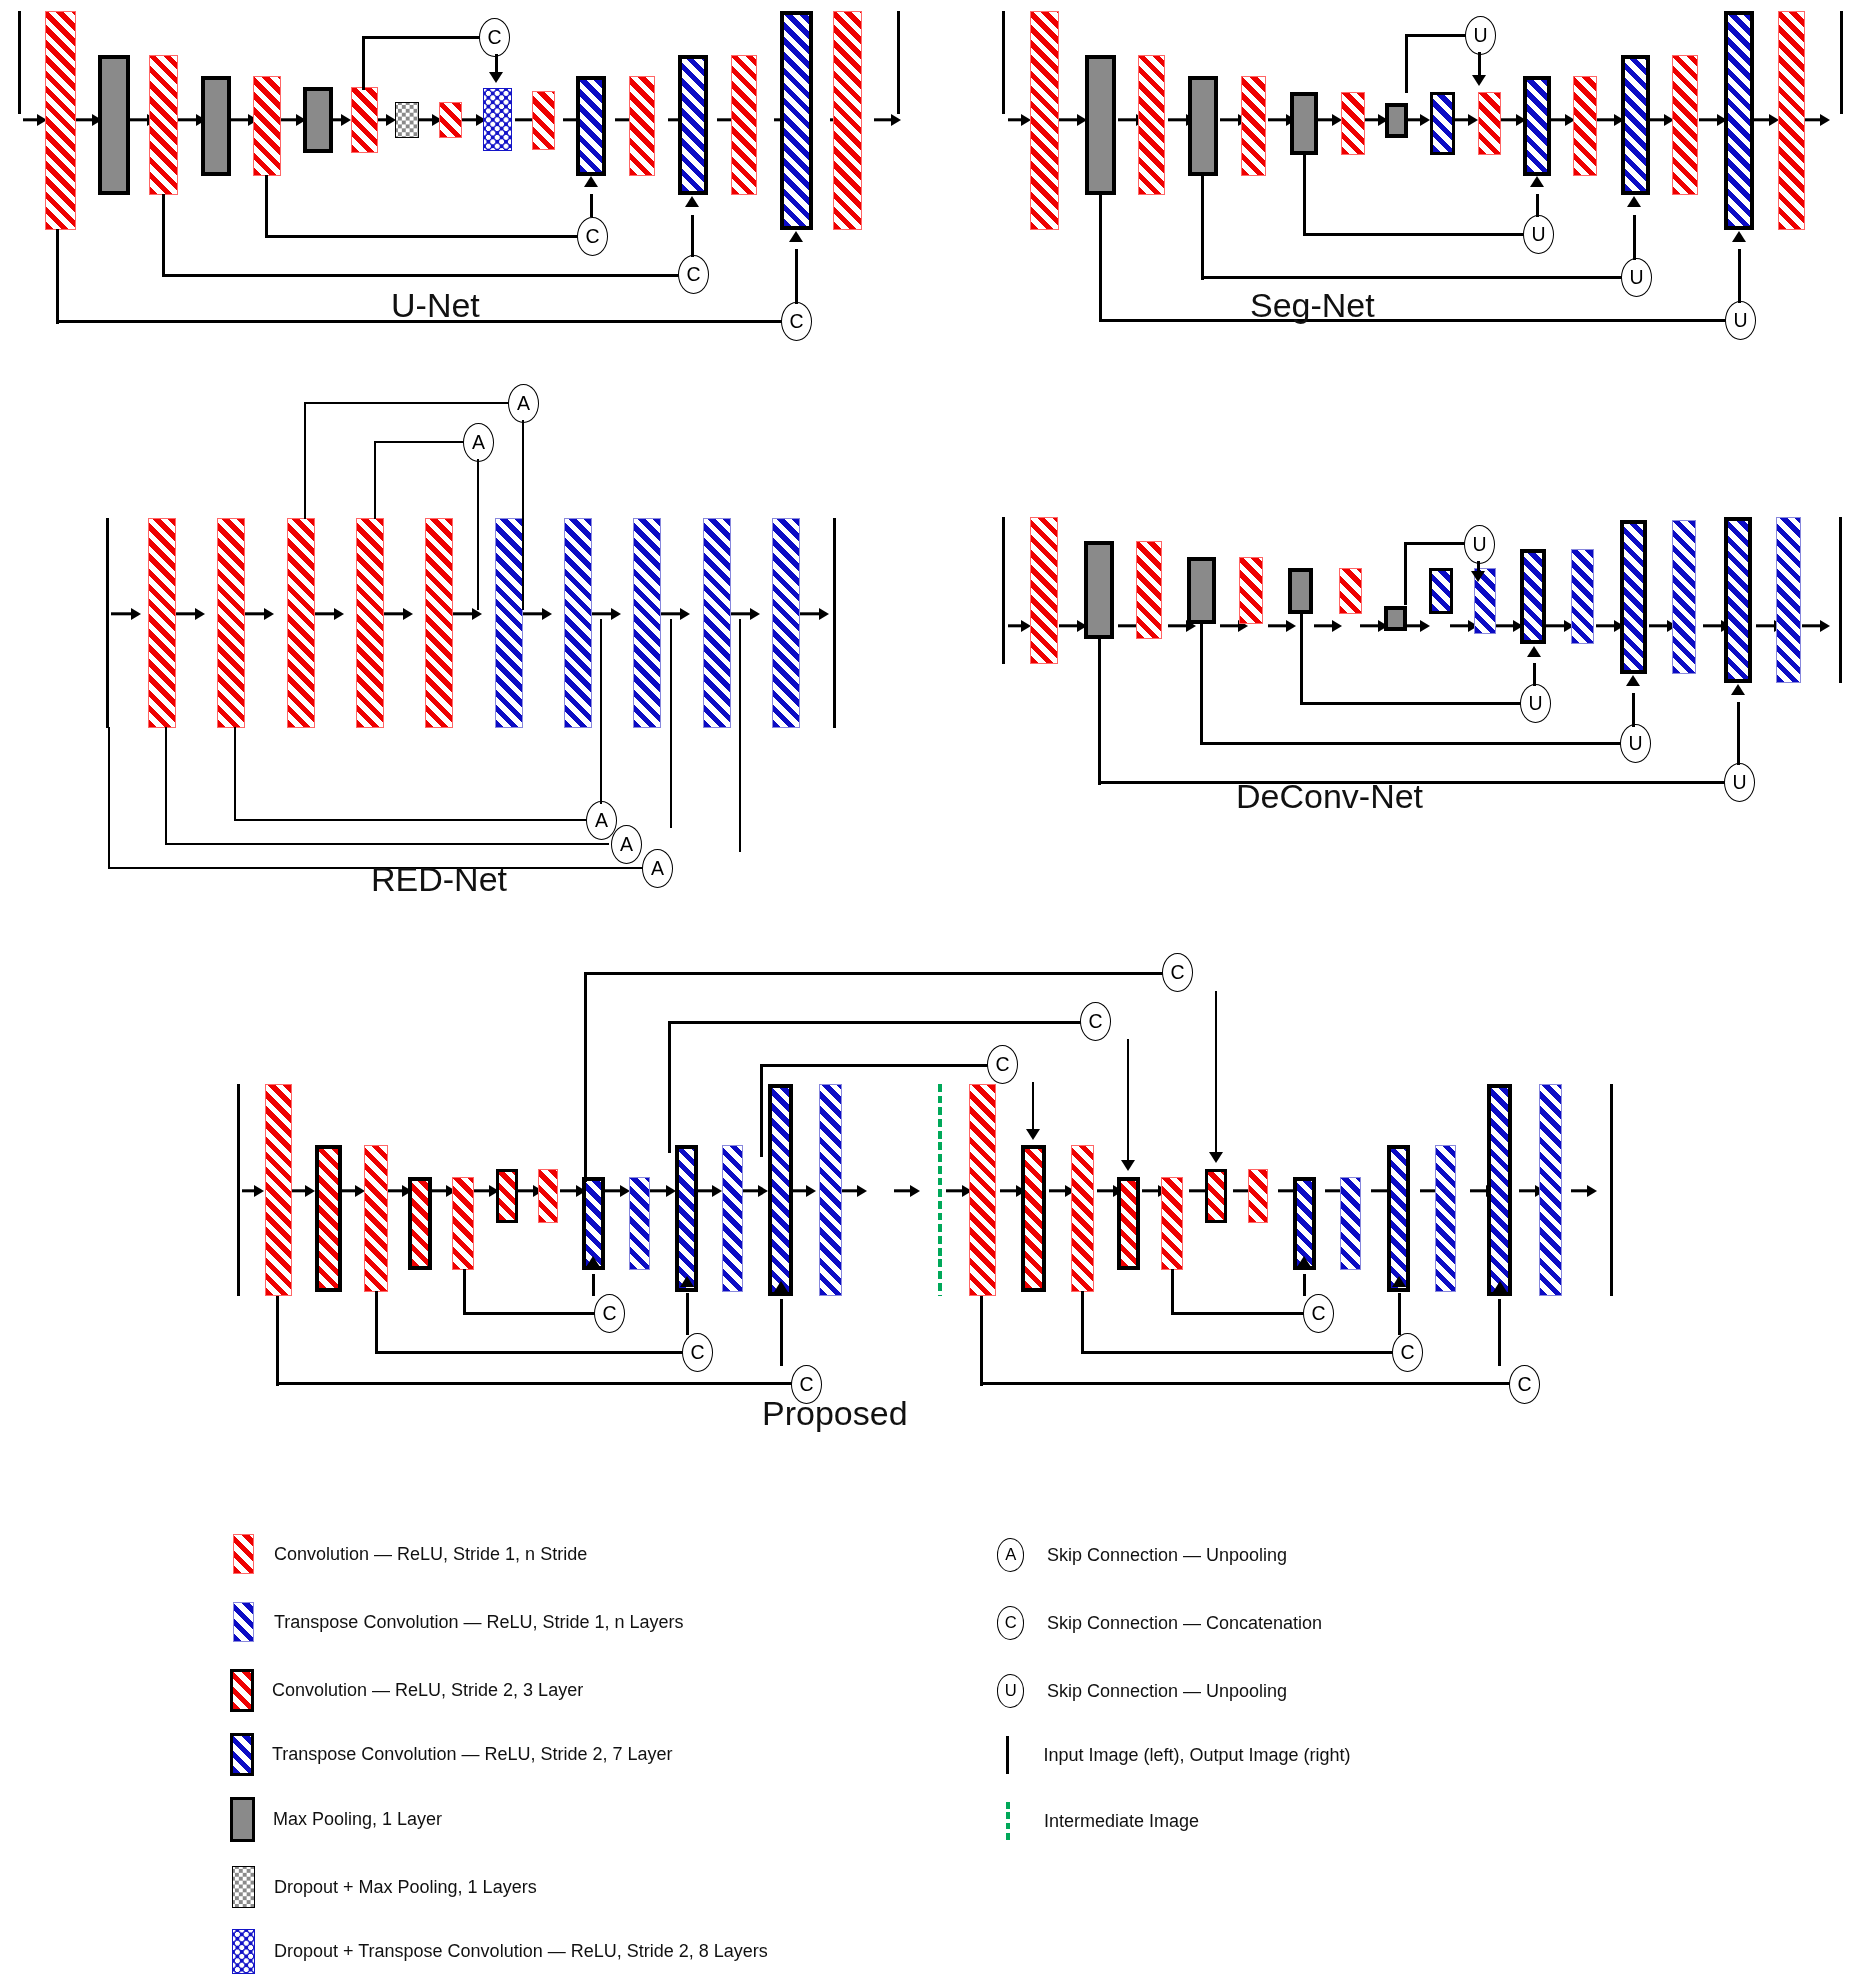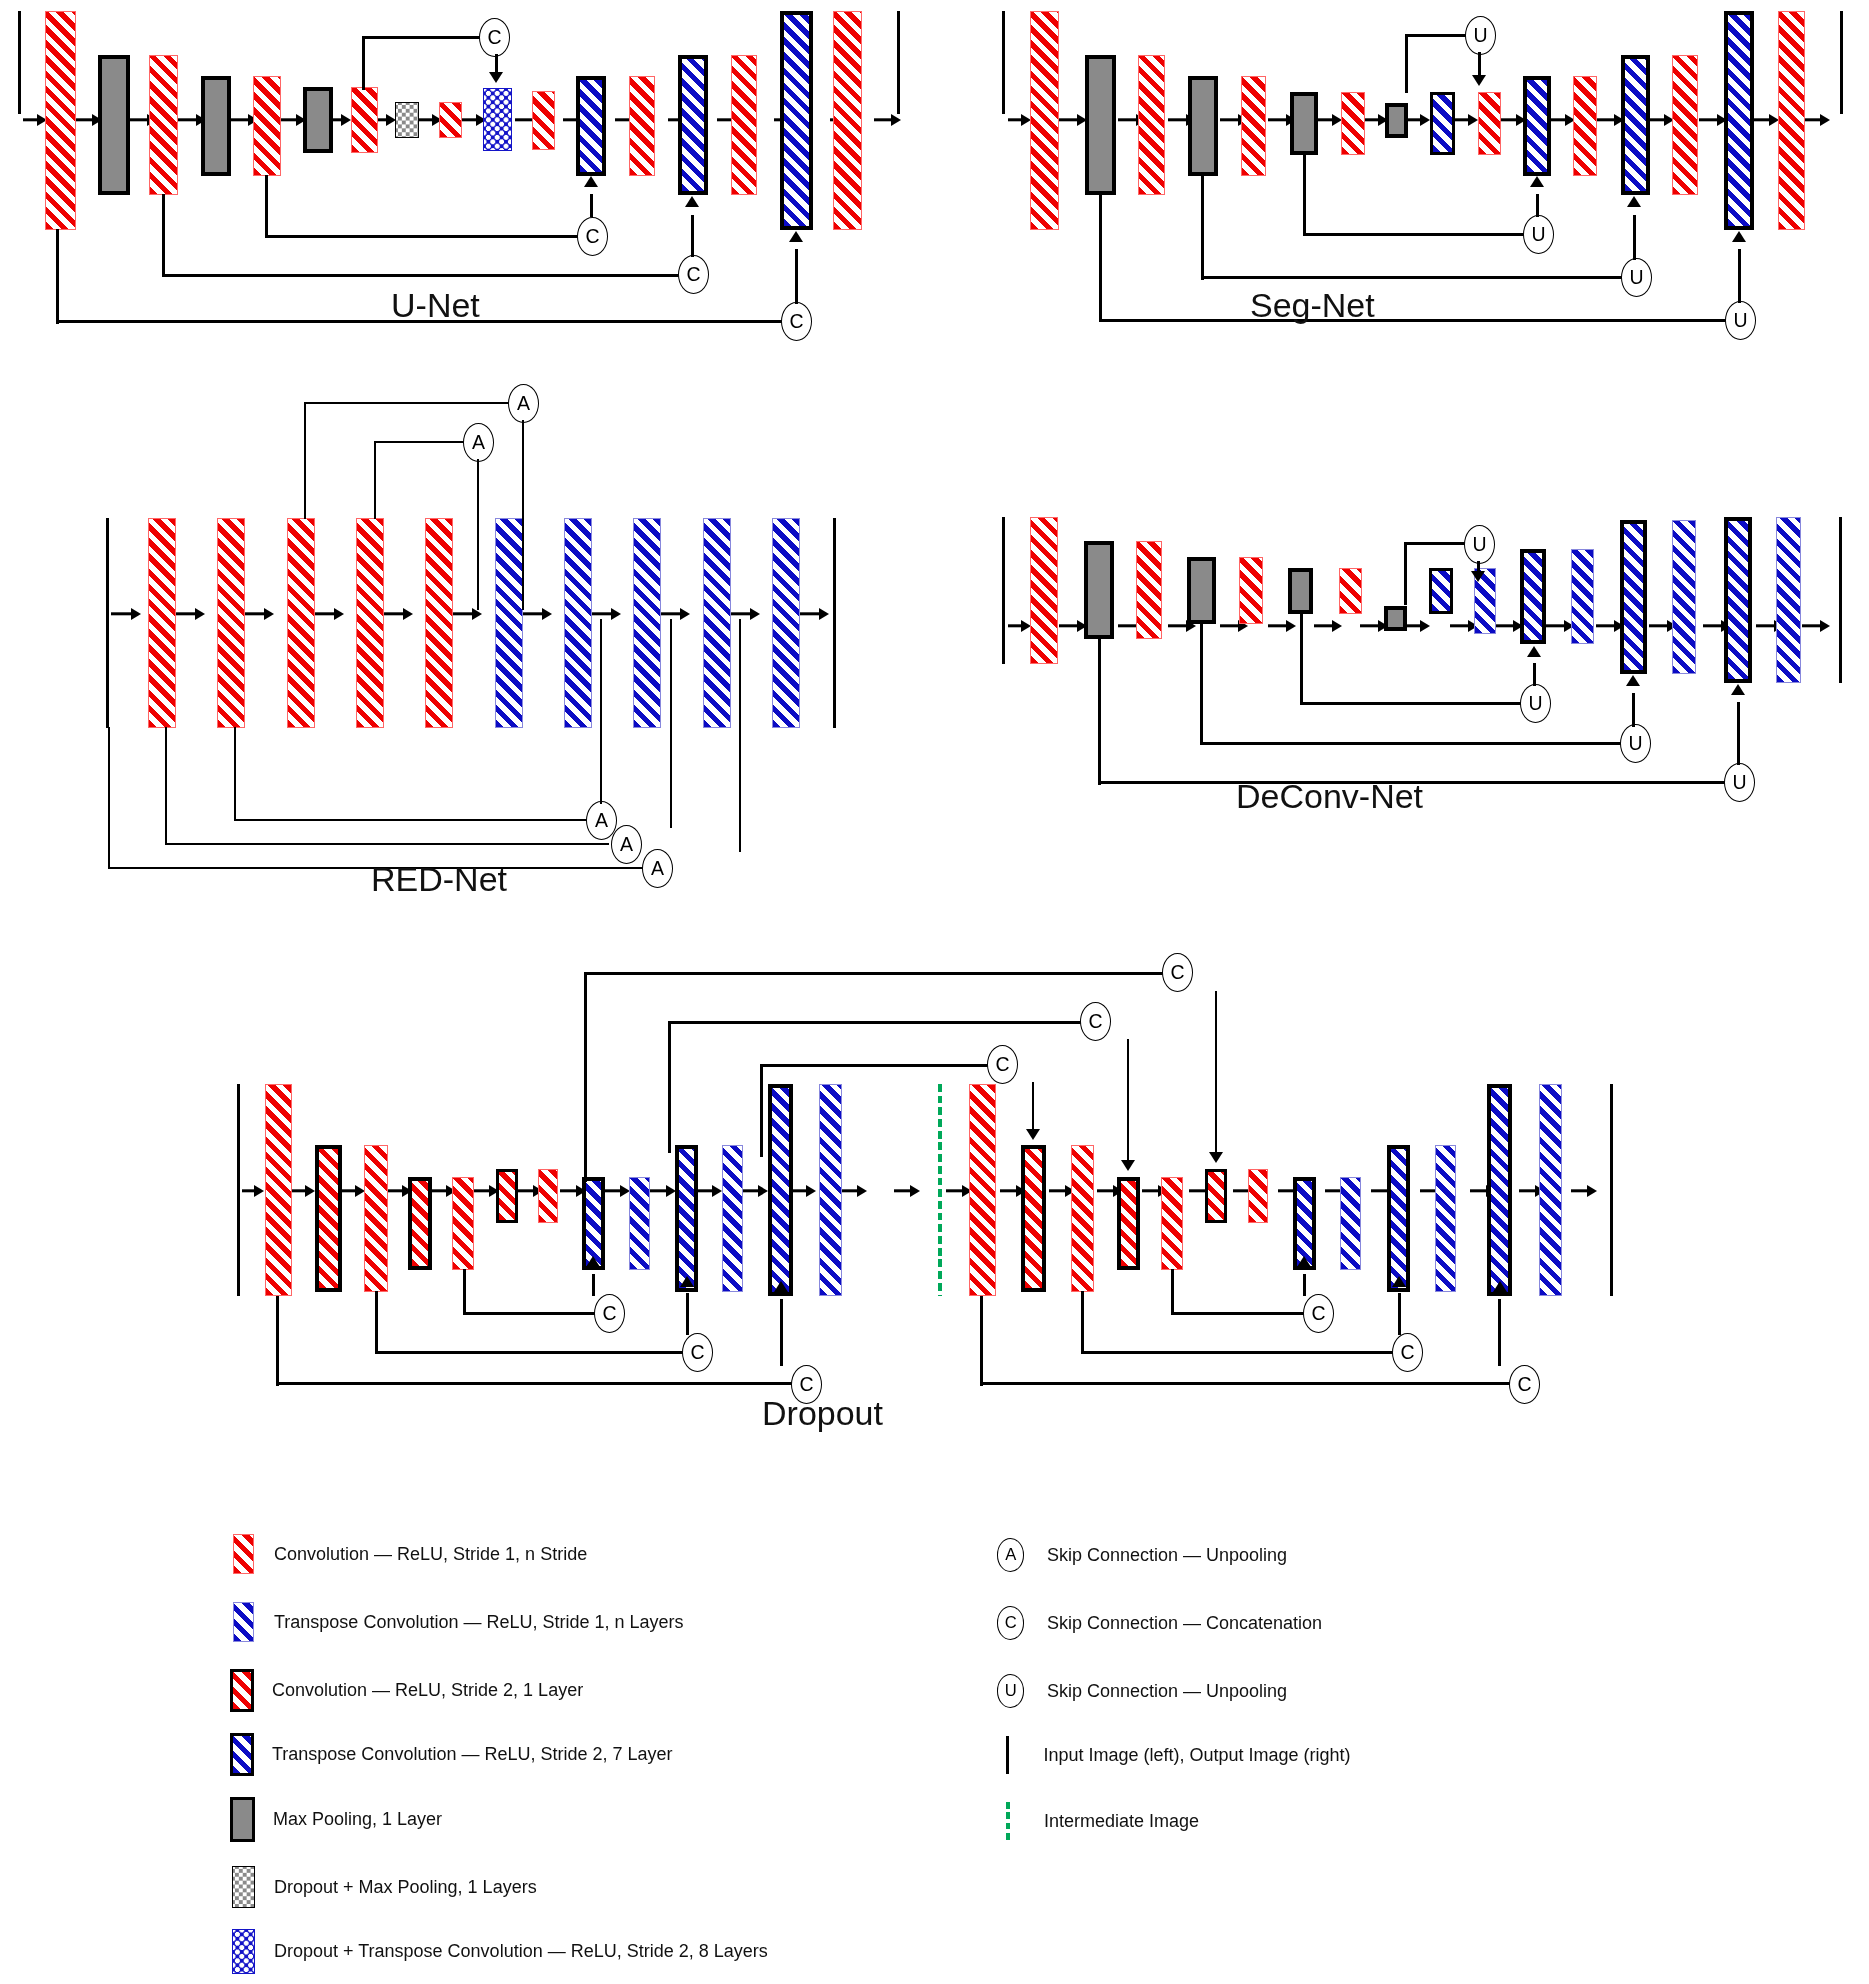--- a/index.html
+++ b/index.html
@@ -814,38 +814,38 @@
   <div class="vhead-down" style="left:1121px;top:1160px;"></div>
 
   <div class="ln lnv" style="left:760px;top:1064px;height:93px;"></div>
   <div class="ln lnh" style="left:760px;top:1064px;width:230px;"></div>
   <div class="node" style="left:987px;top:1045px;">
         <span>C</span>
       </div>
   <div class="ln lnv-thin" style="left:1032px;top:1082px;height:49px;"></div>
   <div class="vhead-down" style="left:1026px;top:1129px;"></div>
 
-  <div class="title" style="left:762px;top:1394px;">Dropout</div>
+  <div class="title" style="left:762px;top:1394px;">Proposed</div>
 </div>
 
 <div>
 
   <div class="legend-row" style="left:233px;top:1534px;">
     <div class="legend-swatch blk hatch-red" style="position:relative;width:20.5px;height:40px;"></div>
     <div class="legend-text">Convolution  — ReLU, Stride 1, n Stride</div>
   </div>
 
   <div class="legend-row" style="left:233px;top:1602px;">
     <div class="legend-swatch blk hatch-blue" style="position:relative;width:20.5px;height:40px;"></div>
     <div class="legend-text">Transpose Convolution  — ReLU, Stride 1, n Layers</div>
   </div>
 
   <div class="legend-row" style="left:230px;top:1669px;">
     <div class="legend-swatch blk hatch-red stroked-sm" style="position:relative;width:24.4px;height:43px;"></div>
-    <div class="legend-text" style="margin-left:17.6px;">Convolution  — ReLU, Stride 2, 1 Layer</div>
+    <div class="legend-text" style="margin-left:17.6px;">Convolution  — ReLU, Stride 2, 3 Layer</div>
   </div>
 
   <div class="legend-row" style="left:230px;top:1733px;">
     <div class="legend-swatch blk hatch-blue stroked-sm" style="position:relative;width:24.4px;height:43px;"></div>
     <div class="legend-text" style="margin-left:17.6px;">Transpose Convolution  — ReLU, Stride 2, 7 Layer</div>
   </div>
 
   <div class="legend-row" style="left:230px;top:1797px;">
     <div class="legend-swatch blk pool" style="position:relative;width:25.4px;height:45px;border-width:3.9px;"></div>
     <div class="legend-text" style="margin-left:17.6px;">Max Pooling, 1 Layer</div>

